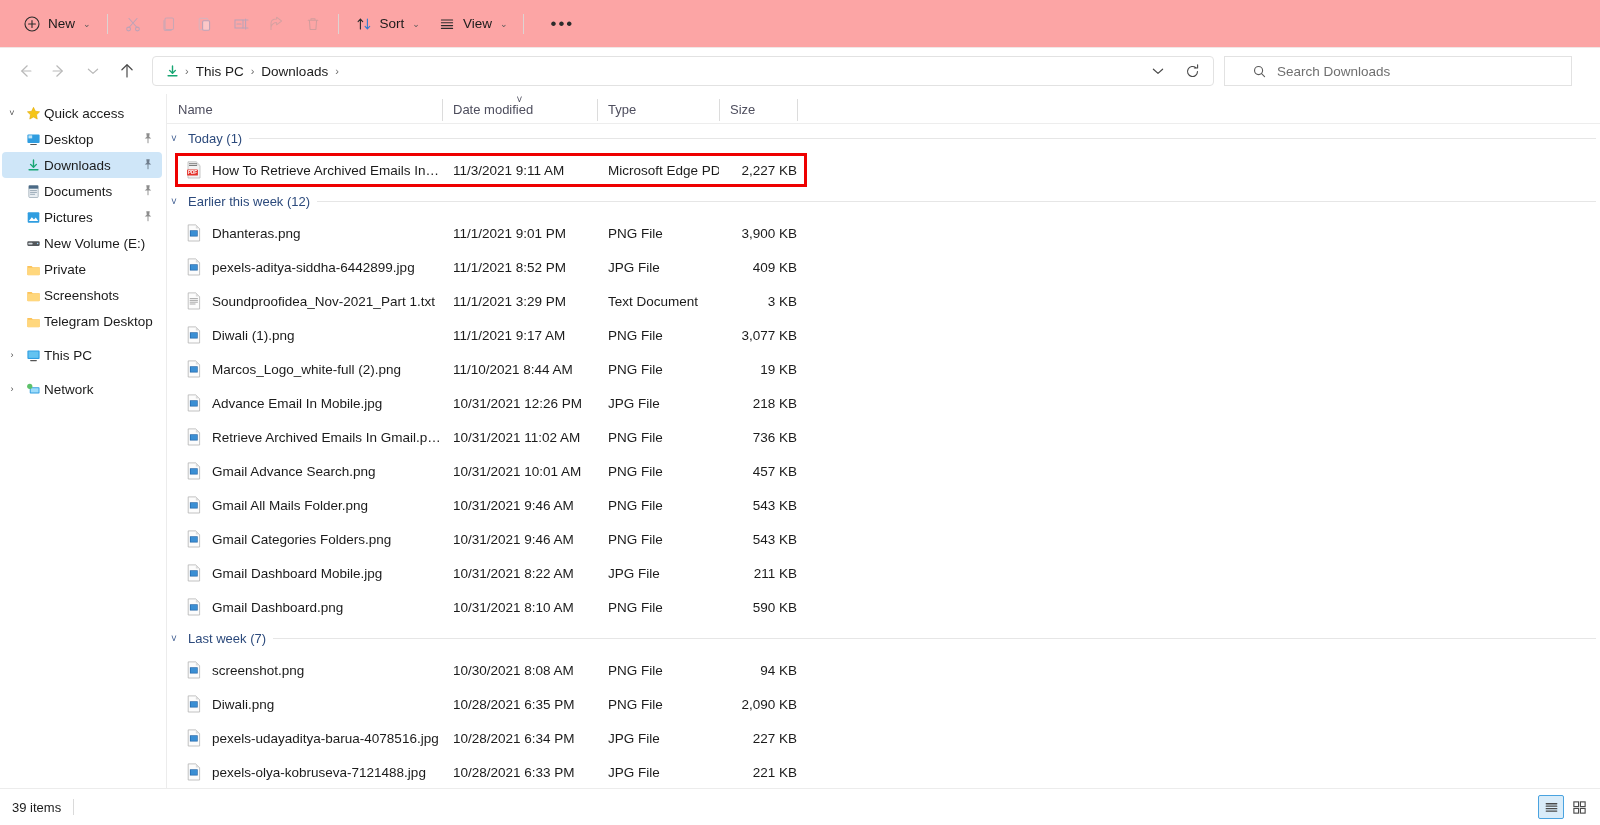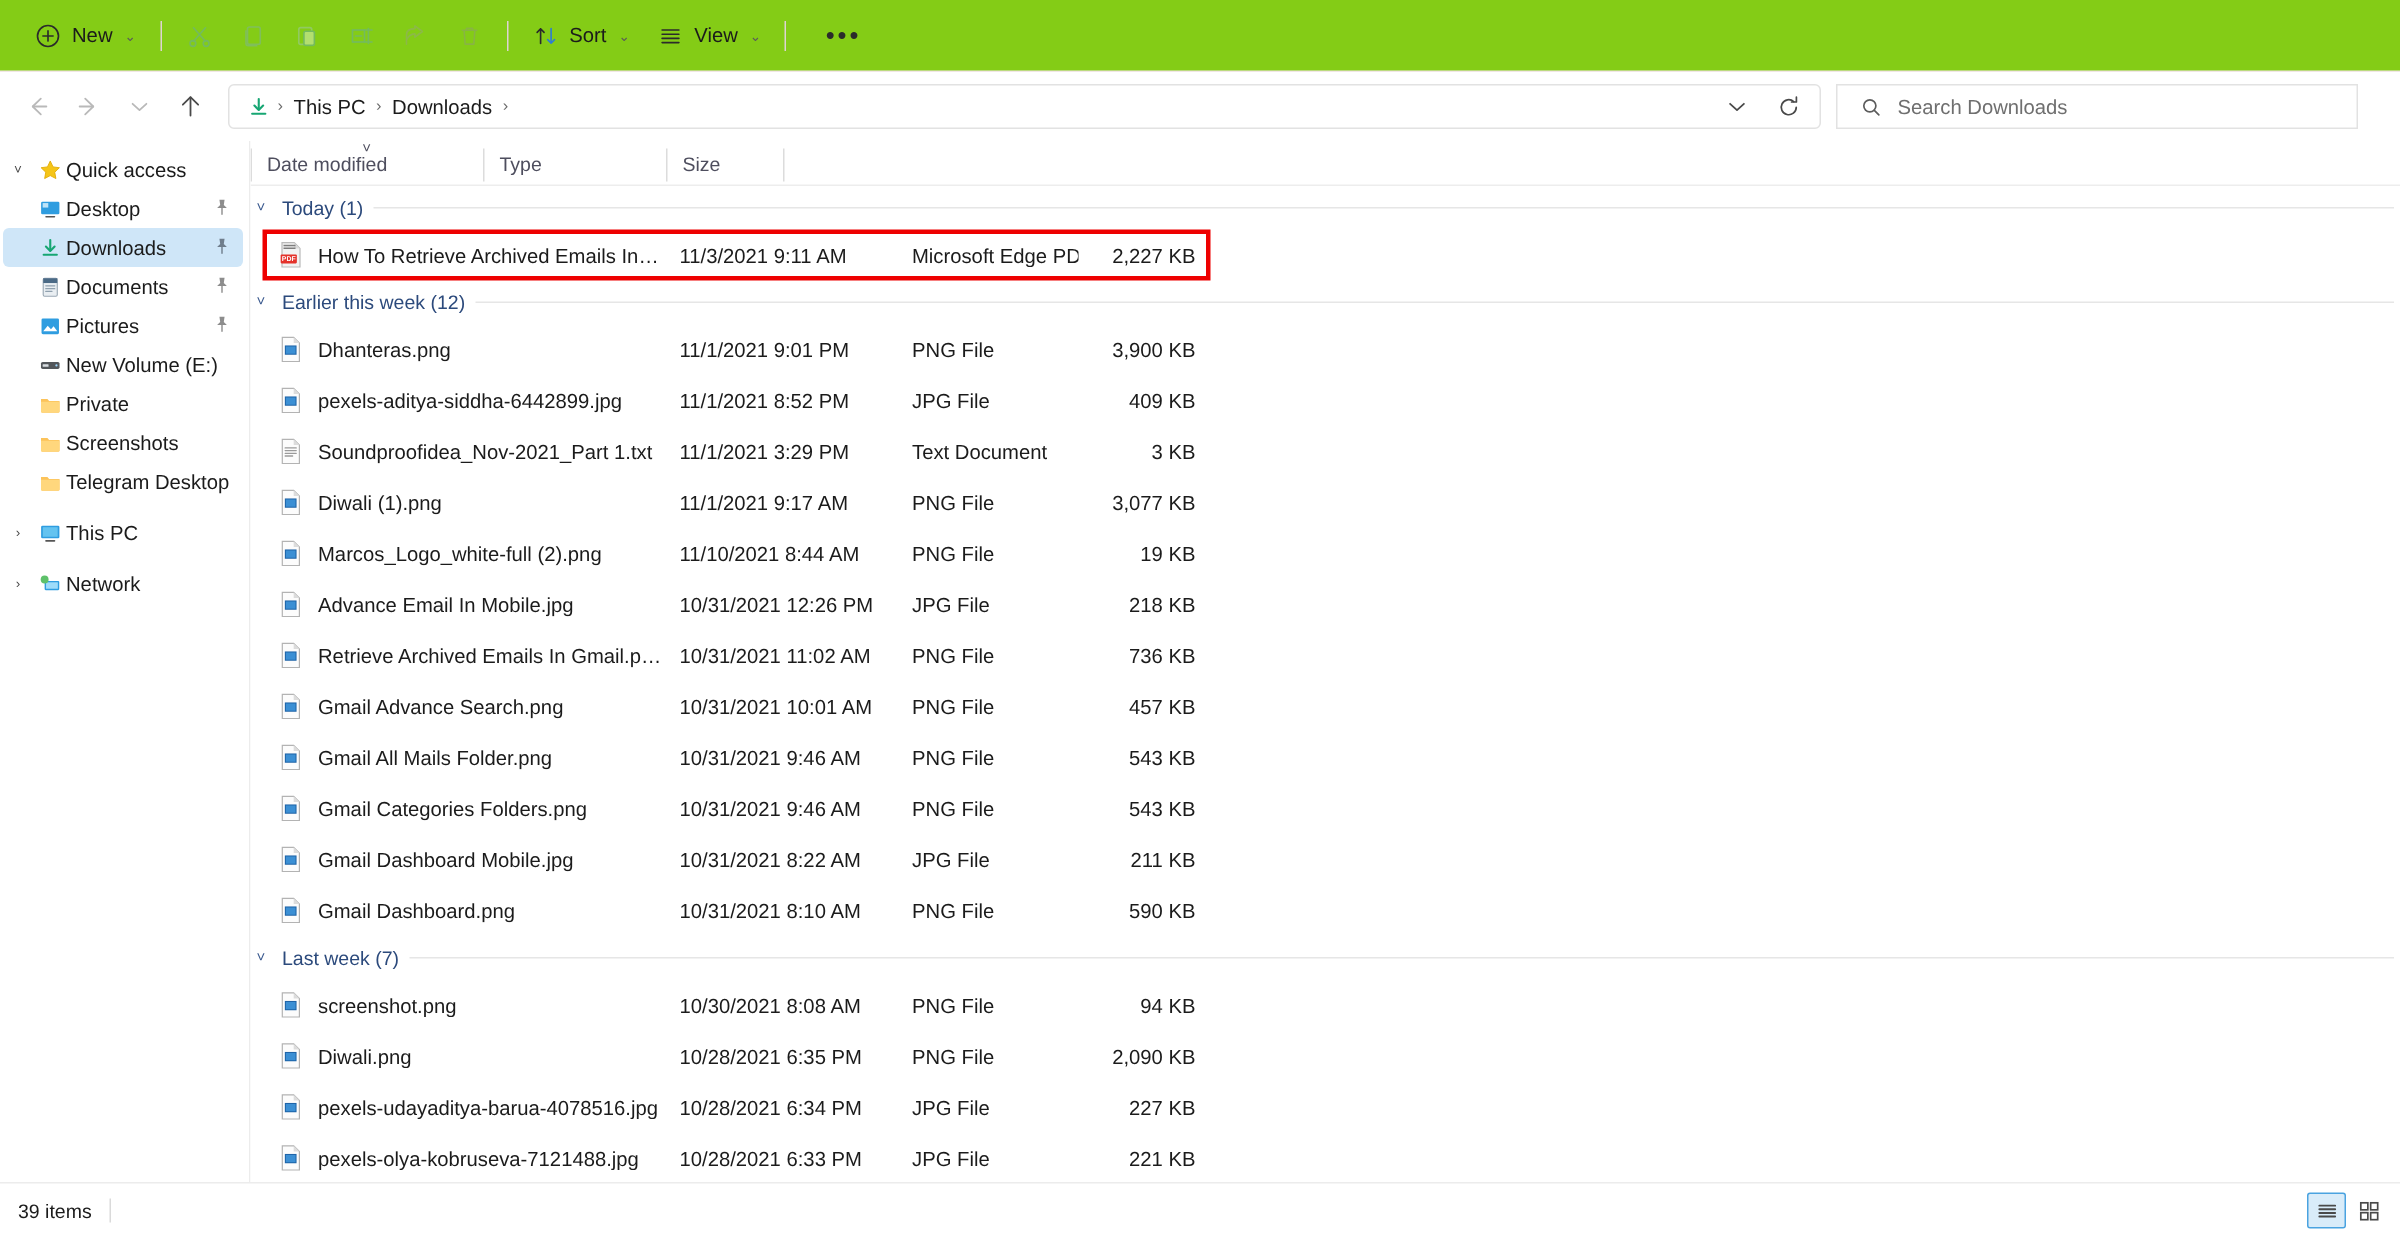--- a/index.html
+++ b/index.html
@@ -10,21 +10,21 @@
     background: #ffffff;
     font-family: "Liberation Sans", sans-serif;
     font-size: 13.5px;
     color: #1b1b1b;
     -webkit-font-smoothing: antialiased;
   }
 
   
   #toolbar {
     height: 48px;
-    background: #84cc16;
+    background: #fca5a5;
     display: flex;
     align-items: center;
     padding-left: 14px;
     border-bottom: 1px solid #f1e7e6;
   }
   .tb-btn {
     height: 32px;
     display: flex;
     align-items: center;
     gap: 7px;
@@ -78,21 +78,21 @@
     font-size: 13.5px; color: #1b1b1b; padding: 0 5px; white-space: nowrap;
   }
   .crumb-sep { color: #6b6b6b; font-size: 11px; padding: 0 2px; }
   .addr-right { margin-left: auto; display: flex; align-items: center; }
   #searchbox {
     width: 348px; height: 30px;
     margin-left: 10px;
     border: 1px solid #e2e2e2;
     border-radius: 0;
     display: flex; align-items: center;
-    padding-left: 15px;
+    padding-left: 27px;
     gap: 10px;
   }
   #searchbox .ph { color: #6f6f6f; font-size: 13.5px; }
 
   
   #body {
     display: flex;
     height: 694px;
   }
 
@@ -539,20 +539,24 @@
             <circle cx="4" cy="4.6" r="2.8" fill="#5ec16a"></circle>
           </svg>
       </span>
       <span class="nav-label">Network</span>
     </div>
   </div>
 
   <div id="filepane">
 
     <div id="colhead">
+      <div class="col c-name noborder">
+
+        <span>Name</span>
+      </div>
       <div class="col c-date">
         <span class="vsep"></span>
         <span class="sortmark">˅</span>
         <span>Date modified</span>
       </div>
       <div class="col c-type">
         <span class="vsep"></span>
         <span>Type</span>
       </div>
       <div class="col c-size">

